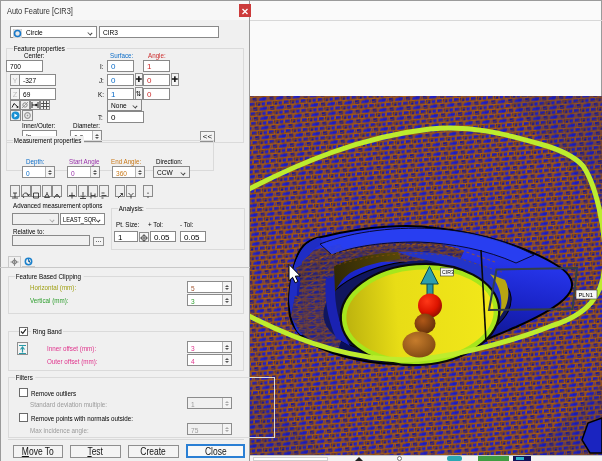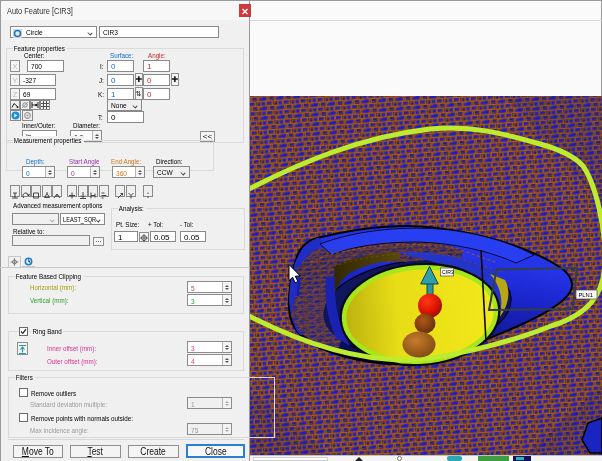--- a/index.html
+++ b/index.html
@@ -188,21 +188,21 @@
 <div class="fld" style="left:99px;top:26px;width:120px;height:12px"><s>CIR3</s></div>
 
 <div class="gb" style="left:6px;top:48px;width:238px;height:95px">
     <span>Feature properties</span>
   </div>
 <div class="lb" style="left:24px;top:51px">Center:</div>
 <div class="lb" style="left:110px;top:51px;color:#0a6cc8">Surface:</div>
 <div class="lb" style="left:148px;top:51px;color:#cc2a2a">Angle:</div>
 
 <div class="btn" style="left:10px;top:60px;width:10px;height:12px;color:#b8b8b8;font-size:7.5px;line-height:11px">X</div>
-<div class="fld" style="left:27px;top:60px;width:37px;height:12px"><s>700</s></div>
+<div class="fld" style="left:6px;top:60px;width:37px;height:12px"><s>700</s></div>
 <div class="btn" style="left:10px;top:74px;width:10px;height:12px;color:#b8b8b8;font-size:7.5px;line-height:11px">Y</div>
 <div class="fld" style="left:19px;top:74px;width:37px;height:12px"><s>-327</s></div>
 <div class="btn" style="left:10px;top:88px;width:10px;height:12px;color:#b8b8b8;font-size:7.5px;line-height:11px">Z</div>
 <div class="fld" style="left:19px;top:88px;width:37px;height:12px"><s>69</s></div>
 
 <div class="lb" style="left:100px;top:62px">I:</div>
 <div class="fld" style="left:107px;top:60px;width:27px;height:12px;color:#0a6cc8">0</div>
 <div class="fld" style="left:143px;top:60px;width:27px;height:12px;color:#cc2a2a">1</div>
 <div class="lb" style="left:99px;top:76px">J:</div>
 <div class="fld" style="left:107px;top:74px;width:27px;height:12px;color:#0a6cc8">0</div>

